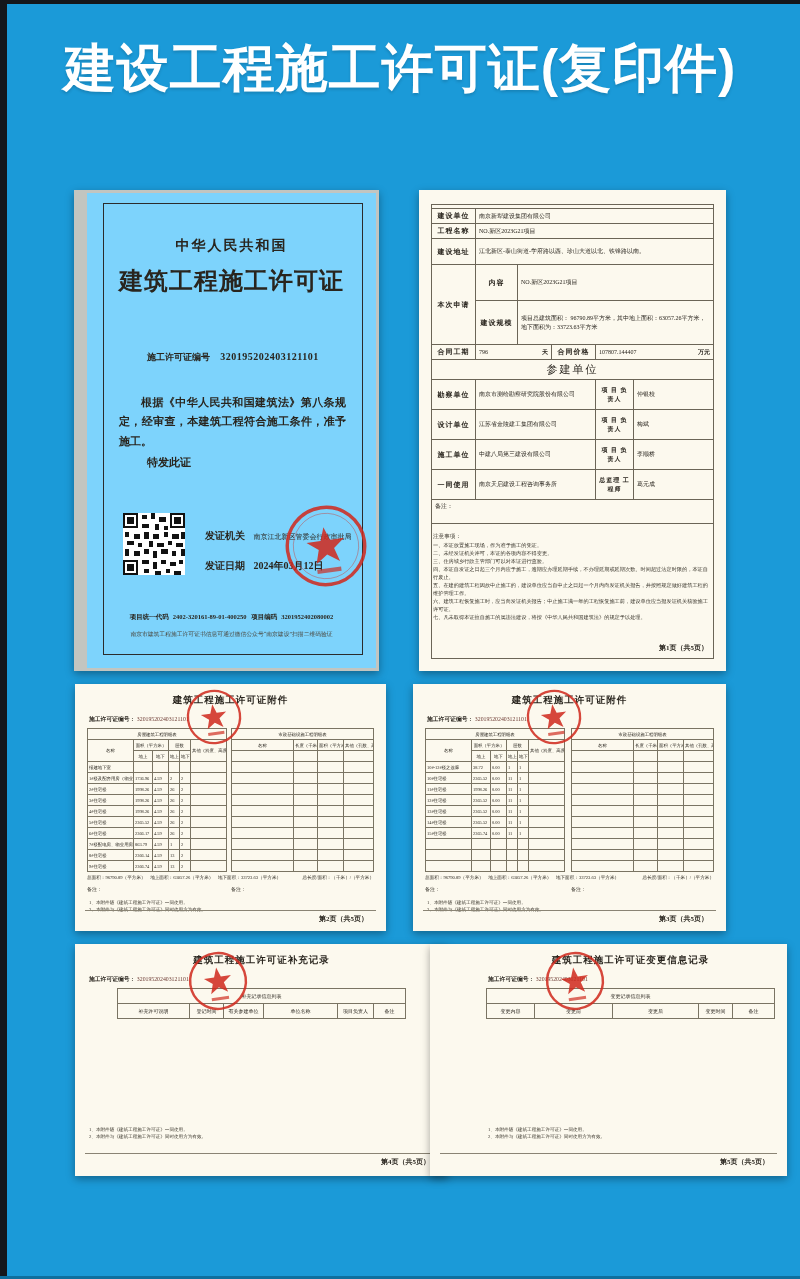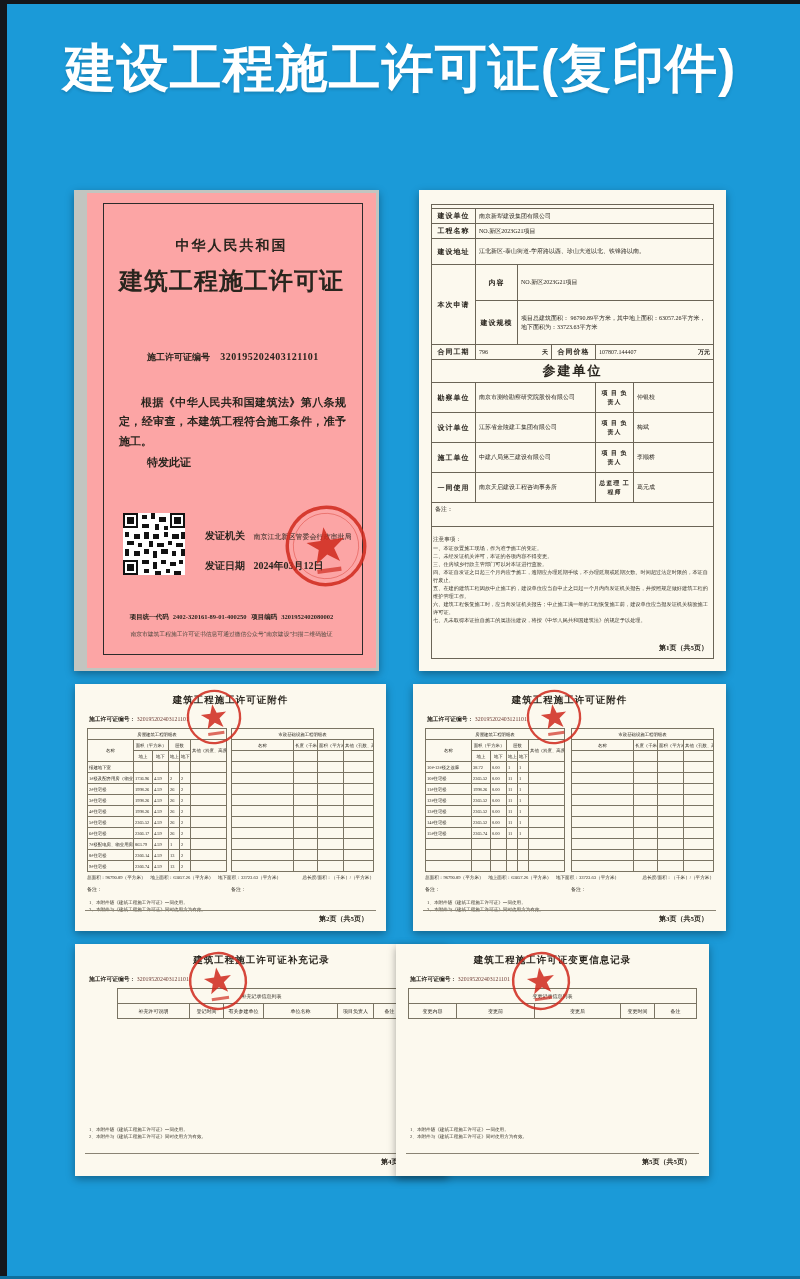--- a/index.html
+++ b/index.html
@@ -10,21 +10,21 @@
   .edge-bottom{position:absolute;left:0;bottom:0;width:100%;height:3px;background:#0f6f9e;}
 
   .main-title{position:absolute;left:0;top:34px;width:100%;text-align:center;color:#fff;
       font-family:"Liberation Sans",sans-serif;font-weight:900;font-size:52px;letter-spacing:1px;
       text-shadow:0 2px 3px rgba(0,0,0,.15);}
 
   .page{position:absolute;background:#fcf9ee;box-shadow:0 3px 8px rgba(0,0,0,.35);}
 
   
   .photo-backdrop{background:#c2c5c0;padding:3px 3px 3px 13px;}
-  .p1{position:relative;width:289px;height:475px;background:#fca5a5;}
+  .p1{position:relative;width:289px;height:475px;background:#7dd3fc;}
   .p1 .inner{position:absolute;inset:10px 13px 13px 16px;border:1.5px solid #2b2b2b;}
   .p1 .country{position:absolute;top:44px;width:100%;text-align:center;font-weight:bold;font-size:14px;letter-spacing:2px;}
   .p1 .cert-title{position:absolute;top:72px;width:100%;text-align:center;font-weight:bold;font-size:24px;letter-spacing:1px;}
   .p1 .permit-line{position:absolute;top:158px;left:60px;font-size:9px;font-weight:bold;}
   .p1 .permit-line .no{font-weight:bold;font-size:10px;letter-spacing:.5px;}
   .p1 .body-text{position:absolute;top:200px;left:32px;right:30px;font-size:11px;font-weight:bold;
       line-height:1.75;text-indent:2em;text-align:justify;}
   .p1 .grant{position:absolute;top:262px;left:60px;font-size:11px;font-weight:bold;}
   .p1 .qr{position:absolute;left:36px;top:320px;width:62px;height:62px;}
   .p1 .issue-row{position:absolute;left:118px;font-size:10px;font-weight:bold;white-space:nowrap;}
@@ -37,21 +37,21 @@
   .p1 .footer-note{position:absolute;top:437px;left:0;width:100%;text-align:center;font-size:5.8px;color:#4a463c;}
   .seal{position:absolute;opacity:.86;transform:rotate(-8deg);}
 
   
   .p2{width:307px;height:481px;}
   .p2 .frame{position:absolute;inset:14px 12px 12px 12px;border:1px solid #6b6557;}
   .p2 table{border-collapse:collapse;width:283px;margin:18px auto 0;table-layout:fixed;}
   .p2 td{border:0.5px solid #6b6557;font-size:6px;padding:2px 3px;vertical-align:middle;word-break:break-all;}
   .p2 td.lab{font-weight:bold;font-size:7px;text-align:center;letter-spacing:1px;}
   .p2 .split{display:flex;justify-content:space-between;align-items:center;}
-  .p2 .ptitle{font-weight:bold;text-align:center;font-size:13px;letter-spacing:2px;}
+  .p2 .ptitle{font-weight:normal;text-align:center;font-size:11px;letter-spacing:2px;}
   .notice{margin:8px 14px 0;font-size:5.2px;line-height:1.55;color:#3a362c;}
   .notice .nt{font-size:5.6px;}
   .pageno{position:absolute;right:18px;font-size:7px;font-weight:bold;}
   .p2 .pageno{bottom:18px;}
 
   
   .att{width:311px;height:247px;}
   .att .title,.rec .title{text-align:center;font-weight:bold;font-size:9.5px;padding-top:10px;letter-spacing:1px;}
   .att .permit-no,.rec .permit-no{margin:8px 0 4px 14px;font-size:5.8px;font-weight:bold;}
   .att .permit-no .v,.rec .permit-no .v{font-weight:normal;color:#6e3c34;}
@@ -757,21 +757,21 @@
       </thead>
     </table>
     <div class="small-notes" style="margin-top:108px">
       <div>1、本附件随《建筑工程施工许可证》一同使用。</div>
       <div>2、本附件与《建筑工程施工许可证》同时使用方为有效。</div>
     </div>
     <div class="divider"></div>
     <div class="pageno">第4页（共5页）</div>
   </div>
 
-  <div class="page rec" style="left:396px;top:944px;">
+  <div class="page rec" style="left:430px;top:944px;padding-left:44px;">
     <div class="title">建筑工程施工许可证变更信息记录</div>
     <div class="permit-no">
       <span>施工许可证编号：</span>
       <span class="v">320195202403121101</span>
     </div>
     <svg class="seal" style="left:114px;top:6px;width:62px;height:62px;" viewBox="0 0 100 100">
       <circle cx="50" cy="50" r="45" fill="none" stroke="#d02a1e" stroke-width="4"></circle>
       <polygon fill="#d02a1e" points="50,28 55.5,43.5 72,43.5 59,53.5 63.8,69.5 50,60 36.2,69.5 41,53.5 28,43.5 44.5,43.5"></polygon>
       <rect x="36" y="76" width="28" height="5" fill="#d02a1e" opacity=".8"></rect>
     </svg>

